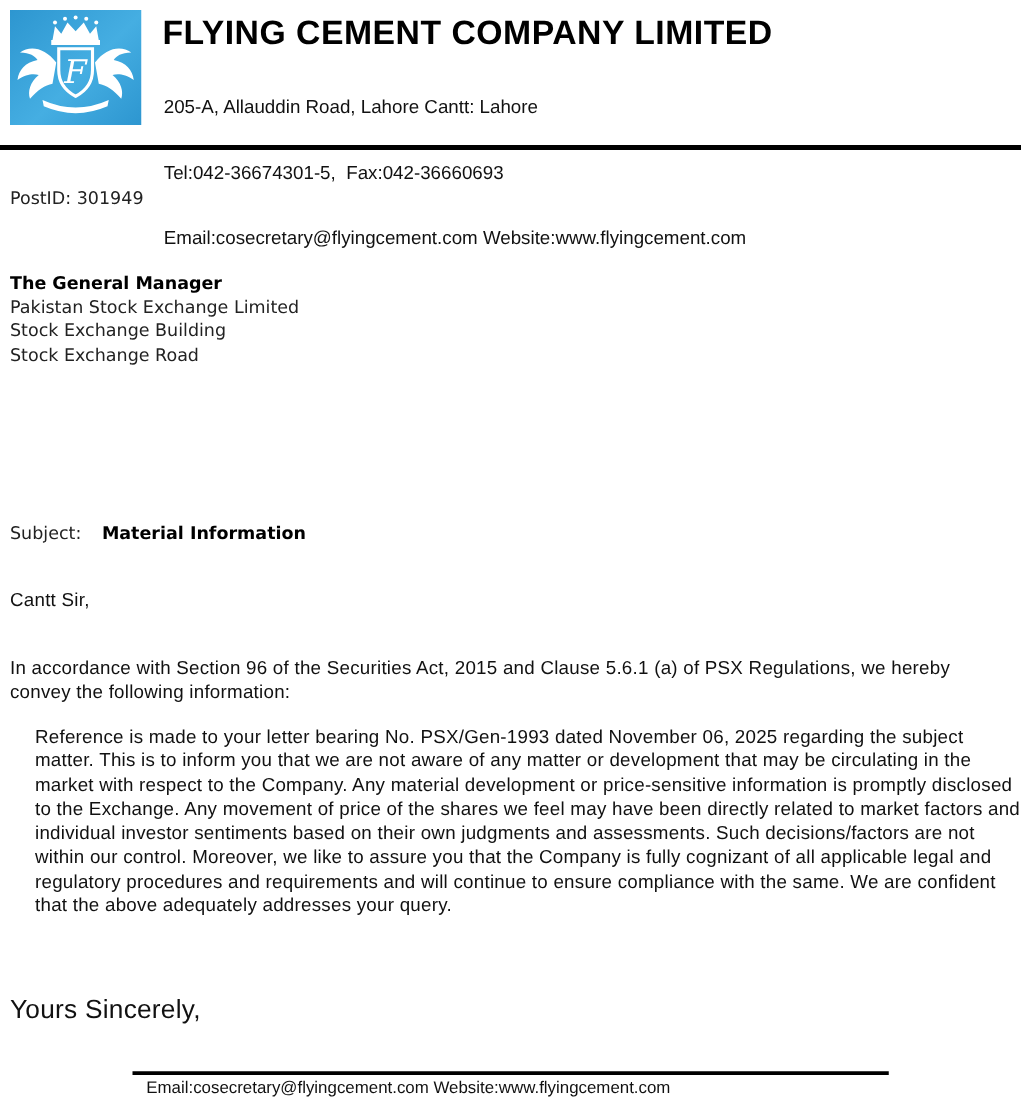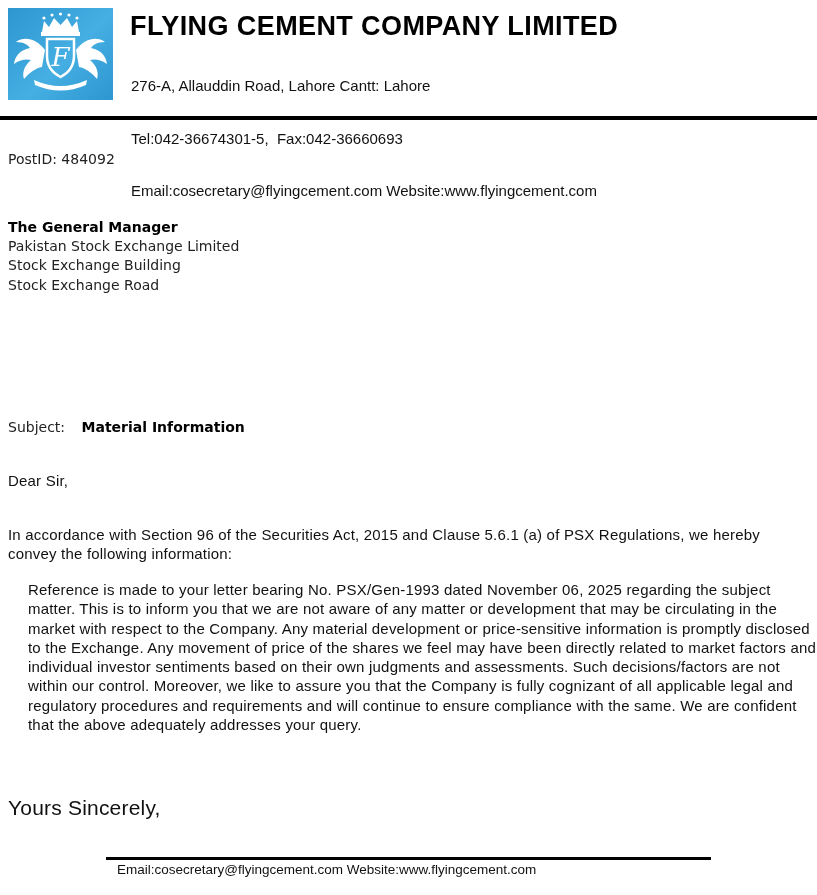--- a/index.html
+++ b/index.html
@@ -62,43 +62,43 @@
         <path d="M26 72 Q52.5 84 79 72 L78 77 Q52.5 88 27 77 Z"></path>
       </g>
       <path d="M39 31 H66 V48 Q66 62 52.5 69 Q39 62 39 48 Z" fill="none" stroke="#ffffff" stroke-width="2.5"></path>
       <text x="52.5" y="58" text-anchor="middle" font-family="DejaVu Serif, serif" font-style="italic" font-size="26" fill="#ffffff">F</text>
     </svg>
   </div>
 
   <h1 class="company-name">FLYING CEMENT COMPANY LIMITED</h1>
 
   <div class="hdr-lines">
-    <div>276-A, Allauddin Road, Lahore Cantt: Lahore</div>
+    <div>205-A, Allauddin Road, Lahore Cantt: Lahore</div>
     <div>Tel:042-36674301-5,  Fax:042-36660693</div>
     <div>Email:cosecretary@flyingcement.com Website:www.flyingcement.com</div>
   </div>
 
   <div class="top-rule"></div>
 
   <div class="meta">
-    <div>PostID: 484092</div>
+    <div>PostID: 301949</div>
   </div>
 
   <div class="recipient">
     <div class="name">The General Manager</div>
     <div>Pakistan Stock Exchange Limited</div>
     <div>Stock Exchange Building</div>
     <div>Stock Exchange Road</div>
   </div>
 
   <div class="subject">
     <span>Subject: </span><span class="value">Material Information</span>
   </div>
 
-  <div class="salutation">Dear Sir,</div>
+  <div class="salutation">Cantt Sir,</div>
 
   <p class="para-1">In accordance with Section 96 of the Securities Act, 2015 and Clause 5.6.1 (a) of PSX Regulations, we hereby convey the following information:</p>
 
   <p class="para-2">Reference is made to your letter bearing No. PSX/Gen-1993 dated November 06, 2025 regarding the subject matter. This is to inform you that we are not aware of any matter or development that may be circulating in the market with respect to the Company. Any material development or price-sensitive information is promptly disclosed to the Exchange. Any movement of price of the shares we feel may have been directly related to market factors and individual investor sentiments based on their own judgments and assessments. Such decisions/factors are not within our control. Moreover, we like to assure you that the Company is fully cognizant of all applicable legal and regulatory procedures and requirements and will continue to ensure compliance with the same. We are confident that the above adequately addresses your query.</p>
 
   <div class="closing">Yours Sincerely,</div>
 
   <div class="footer-rule"></div>
   <div class="footer-line">Email:cosecretary@flyingcement.com Website:www.flyingcement.com</div>
 

